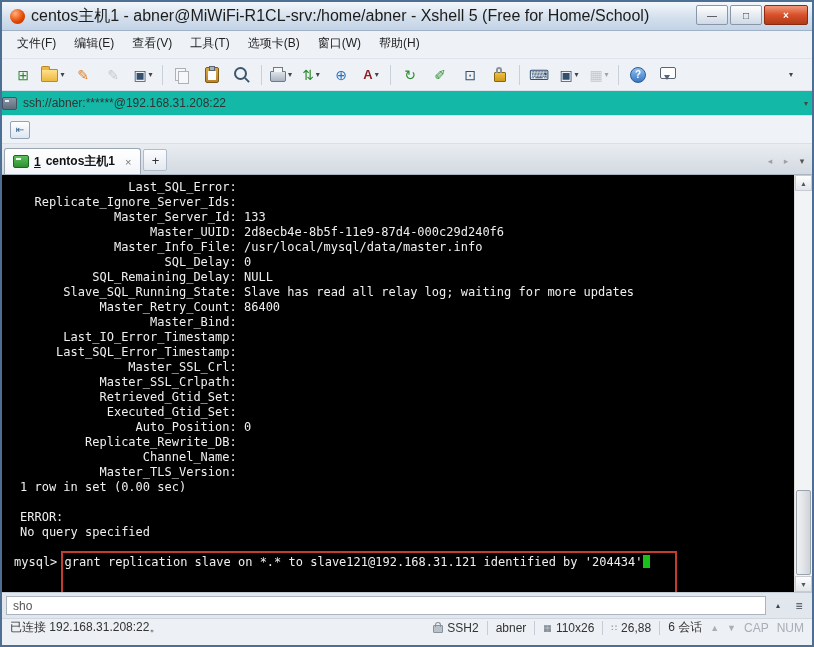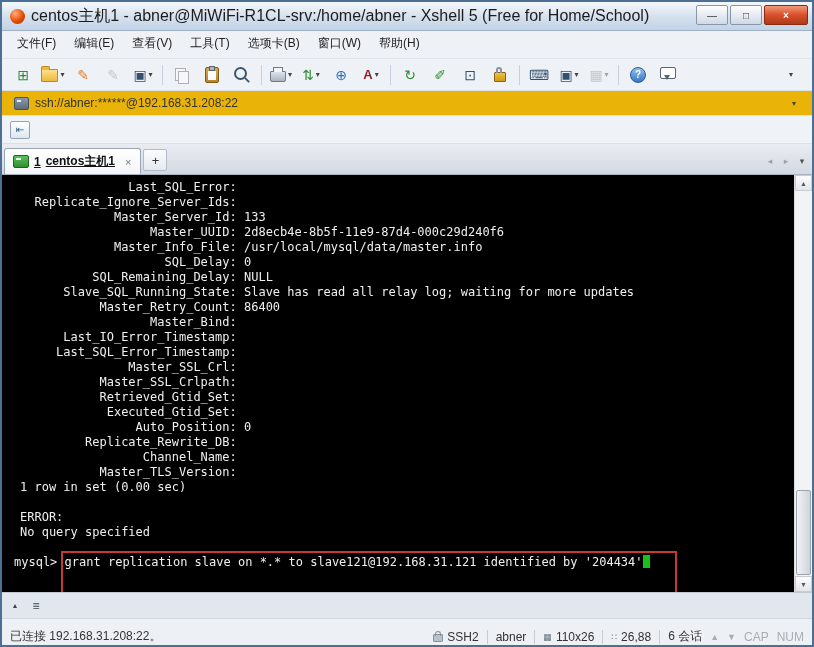--- a/index.html
+++ b/index.html
@@ -46,30 +46,30 @@
   .ic-bubble::after{content:"";position:absolute;left:3px;bottom:-5px;width:0;height:0;border:3px solid transparent;border-top:5px solid #5a6472;}
   .ic-term{width:14px;height:11px;background:linear-gradient(#5cc05c,#2f8f2f);border:1px solid #1d661d;border-radius:2px;position:relative;}
   .ic-term::after{content:"";position:absolute;left:2px;top:2px;width:5px;height:2px;background:#eaffea;}
   .ic-termgray{width:13px;height:11px;background:linear-gradient(#8a97a6,#5f6c7c);border:1px solid #46525f;border-radius:2px;position:relative;}
   .ic-termgray::after{content:"";position:absolute;left:2px;top:2px;width:4px;height:2px;background:#e8edf2;}
   .ic-addsession{width:18px;height:16px;border:1px solid #93a2b4;border-radius:2px;background:linear-gradient(#ffffff,#dde6f0);display:inline-flex;align-items:center;justify-content:center;font-size:10px;color:#2f5d8a;}
   .ic-lock-s{width:8px;height:6px;background:#b9c1cb;border:1px solid #8a929c;border-radius:1px;position:relative;margin-top:3px;}
   .ic-lock-s::before{content:"";position:absolute;top:-4px;left:1px;width:4px;height:4px;border:1px solid #8a929c;border-bottom:none;border-radius:3px 3px 0 0;}
 
   
-  .addressbar{height:24px;flex:0 0 24px;display:flex;align-items:center;gap:6px;padding:0 12px;background:#eab308;border-bottom:1px solid #d9e0ea;font-size:12px;color:#333;}
+  .addressbar{height:24px;flex:0 0 24px;display:flex;align-items:center;gap:6px;padding:0 0;background:#14b8a6;border-bottom:1px solid #d9e0ea;font-size:12px;color:#333;}
   .addr-text{flex:1;}
   .addr-dd{font-size:8px;color:#444;padding:0 4px;}
   .infobar{height:27px;flex:0 0 27px;display:flex;align-items:center;gap:8px;padding:0 8px;background:#eff2f7;border-bottom:1px solid #d9e0ea;font-size:12px;color:#9aa0a8;}
 
   
   .tabbar{height:30px;flex:0 0 30px;display:flex;align-items:flex-end;padding:0 2px;background:linear-gradient(#e9edf2,#d3d9e1);border-bottom:1px solid #aab4c0;}
   .tab{height:25px;display:flex;align-items:center;gap:5px;padding:0 8px;background:linear-gradient(#ffffff,#f2f5f9);border:1px solid #9aa6b4;border-bottom:none;border-radius:3px 3px 0 0;font-size:12px;color:#111;}
   .tab-index{text-decoration:underline;font-weight:bold;}
-  .tab-label{font-weight:bold;text-decoration:underline;}
+  .tab-label{font-weight:bold;}
   .tab-close{color:#777;font-size:11px;padding:0 1px;margin-left:4px;}
   .newtab{width:22px;height:20px;margin-left:2px;margin-bottom:3px;display:flex;align-items:center;justify-content:center;border:1px solid #b2bcc8;border-radius:2px;background:linear-gradient(#fbfcfe,#e4e9f0);color:#333;font-size:13px;}
   .tab-spacer{flex:1;}
   .tab-nav{width:16px;height:20px;display:flex;align-items:center;justify-content:center;font-size:9px;color:#555;margin-bottom:3px;}
 
   
   .terminal-wrap{flex:1;position:relative;background:#000;overflow:hidden;}
   .term-text{margin:0;padding:5px 20px 0 18px;font:12px/15px "DejaVu Sans Mono",monospace;color:#efefef;}
   .prompt-line{position:relative;margin-top:15px;padding-left:12px;font:12px/15px "DejaVu Sans Mono",monospace;color:#efefef;white-space:pre;}
   .cursor{display:inline-block;width:7px;height:13px;background:#17c117;vertical-align:-2px;}
@@ -80,21 +80,21 @@
   .strack{flex:1;position:relative;}
   .sthumb{position:absolute;left:1px;right:1px;bottom:1px;height:83px;background:linear-gradient(90deg,#f2f3f5,#cfd4da);border:1px solid #9aa2ac;border-radius:2px;}
 
   
   .quickbar{height:25px;flex:0 0 25px;display:flex;align-items:center;gap:3px;padding:0 4px;background:#e2e7ee;border-top:1px solid #c2cad4;}
   .quick-input{flex:1;height:17px;border:1px solid #aab4c0;background:#fff;font:12px "Liberation Sans",sans-serif;color:#555;padding:0 6px;outline:none;}
   .qbtn{width:18px;height:19px;display:flex;align-items:center;justify-content:center;color:#3a4450;font-size:12px;}
   .qbtn .small{font-size:8px;}
 
   
-  .statusbar{height:26px;flex:0 0 26px;display:flex;align-items:flex-end;padding:0 8px;background:#edf0f5;border-top:1px solid #cfd6de;font-size:12px;color:#333;gap:8px;}
+  .statusbar{height:26px;flex:0 0 26px;display:flex;align-items:flex-start;padding:0 8px;background:#edf0f5;border-top:1px solid #cfd6de;font-size:12px;color:#333;gap:8px;}
   .st-left{flex:1;}
   .st-right{display:flex;align-items:center;gap:8px;}
   .st-item{display:flex;align-items:center;gap:4px;white-space:nowrap;}
   .st-sep{width:1px;height:14px;background:#c6cdd6;}
   .st-ic{font-size:9px;color:#6a7480;}
   .dim{color:#a8aeb6;}
 </style>
 </head>
 <body>
 
@@ -269,20 +269,21 @@
       <div class="strack">
         <div class="sthumb"></div>
       </div>
       <span class="sarrow">
           <span>▼</span>
         </span>
     </div>
   </div>
 
   <div class="quickbar">
+    <input class="quick-input" value="sho" style="">
     <span class="qbtn">
         <span class="small">▴</span>
       </span>
     <span class="qbtn">
         <span>≡</span>
       </span>
   </div>
 
   <div class="statusbar">
     <span class="st-left">已连接 192.168.31.208:22。</span>

